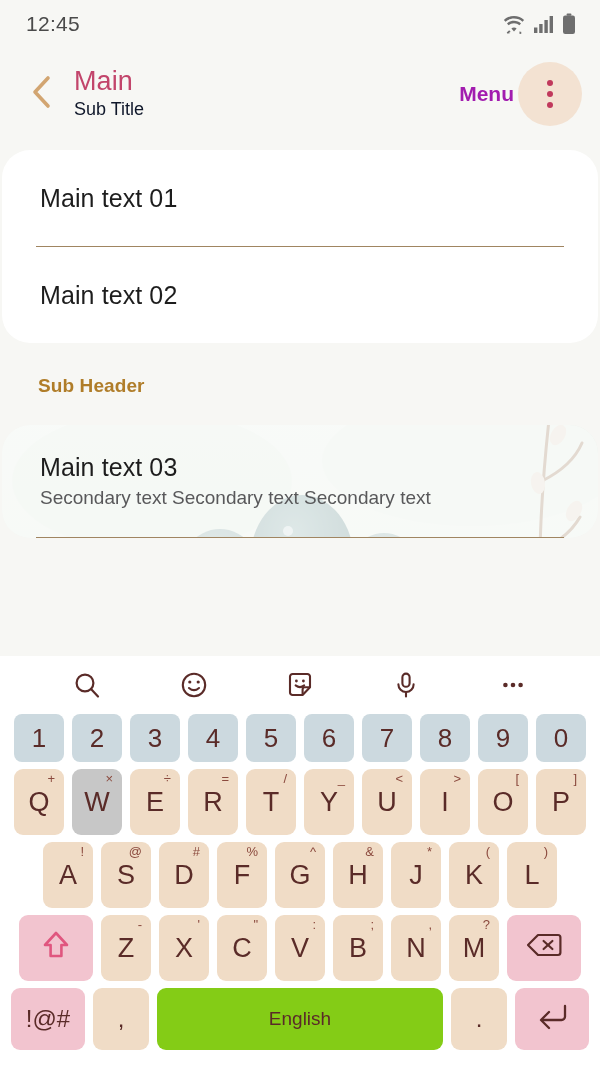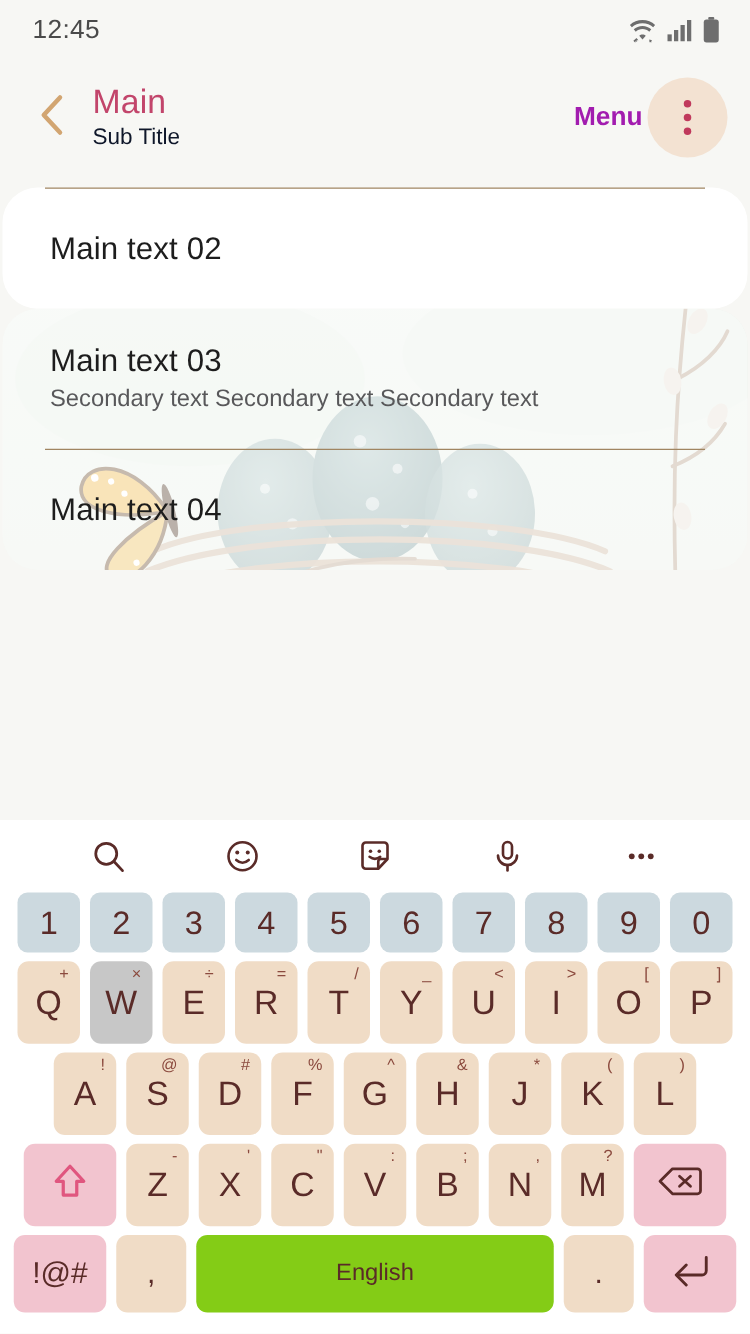--- a/index.html
+++ b/index.html
@@ -233,26 +233,30 @@
             <i></i>
             <i></i>
         </span>
       </div>
     </div>
   </div>
 
   <div class="content">
 
     <div class="card">
+      <div class="row r1">
+        <div class="row-main">Main text 01</div>
+      </div>
       <div class="divider"></div>
       <div class="row r1">
         <div class="row-main">Main text 02</div>
       </div>
     </div>
 
+    <div class="subheader">Sub Header</div>
 
     <div class="card photo">
       <div class="card-bg">
         <svg viewBox="0 0 600 300" preserveAspectRatio="xMidYMid slice">
           <defs>
             <radialGradient id="eggG" cx="42%" cy="30%" r="75%">
               <stop offset="0%" stop-color="#a9c4c2"></stop>
               <stop offset="100%" stop-color="#7c9c9c"></stop>
             </radialGradient>
             <linearGradient id="skyG" x1="0" y1="0" x2="0" y2="1">
@@ -334,23 +338,20 @@
           </g>
         </svg>
         <div class="card-veil"></div>
       </div>
 
       <div class="row r1" style="height:112px;">
         <div class="row-main">Main text 03</div>
         <div class="row-sec">Secondary text Secondary text Secondary text</div>
       </div>
       <div class="divider"></div>
-      <div class="row r1">
-        <div class="row-main">Main text 04</div>
-      </div>
     </div>
 
   </div>
 
   <div class="keyboard">
 
     <div class="kb-toolbar">
       <div class="tb">
         <svg width="30" height="30" viewBox="0 0 30 30">
           <circle cx="13" cy="13" r="8.4" fill="none" stroke="#5a2b28" stroke-width="2.2"></circle>

